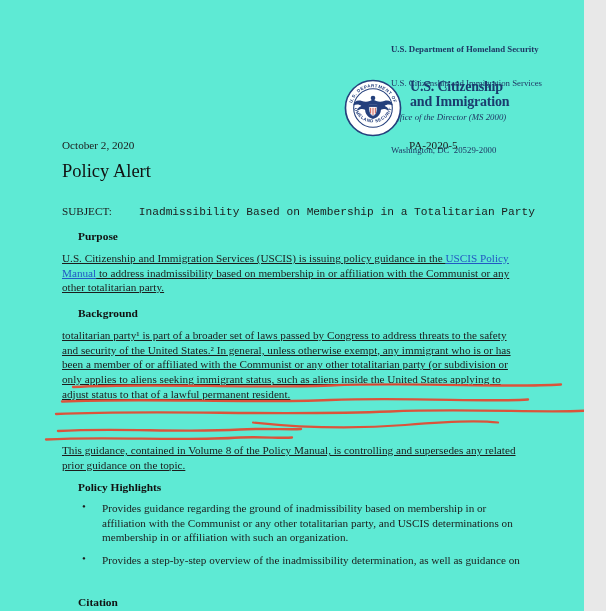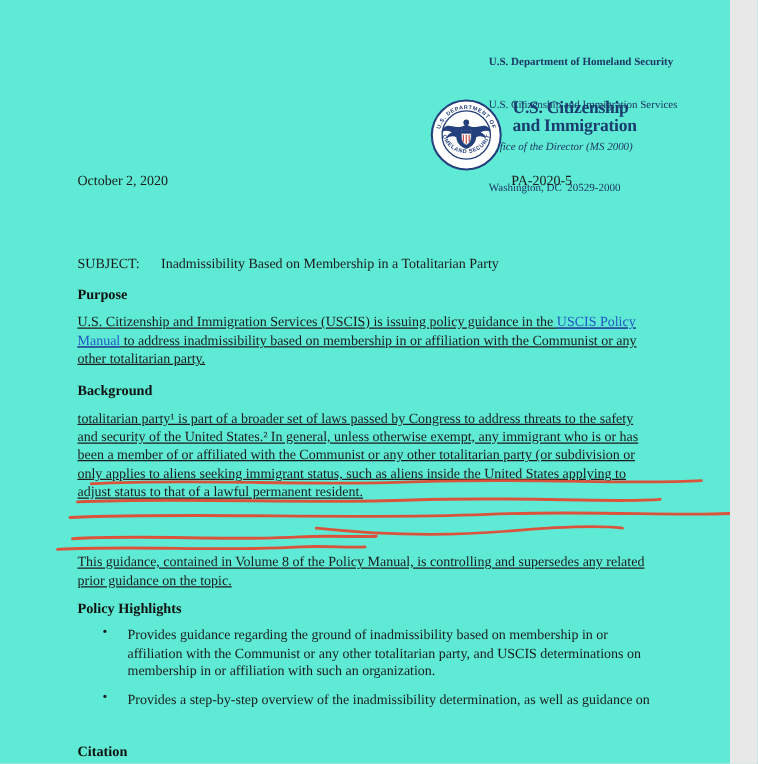--- a/index.html
+++ b/index.html
@@ -32,24 +32,24 @@
   
   .doc-date { position: absolute; left: 62px; top: 139px; font-size: 11.2px; }
   .doc-ref  { position: absolute; left: 409px; top: 139px; font-size: 11.2px; }
 
   .doc-title {
     position: absolute; left: 62px; top: 161px;
     font-size: 18.5px; font-weight: normal; color: #111;
   }
 
   .subject-line { position: absolute; left: 62px; top: 205px; font-size: 11.2px; white-space: nowrap; }
-  .subject-line .subject-text { margin-left: 17px; }
+  .subject-line .subject-text { margin-left: 27px; font-family: Liberation Mono, monospace; }
 
   .section-heading {
-    position: absolute; left: 62px;
+    position: absolute; left: 78px;
     font-size: 11.4px; font-weight: bold; color: #111;
   }
   .h-purpose    { top: 230px; }
   .h-background { top: 307px; }
   .h-highlights { top: 481px; }
   .h-citation   { top: 596px; }
 
   .para { position: absolute; left: 62px; font-size: 11.2px; text-decoration: underline; }
   .para .line { white-space: nowrap; height: 14.7px; line-height: 14.7px; }
 
@@ -109,20 +109,21 @@
   </svg>
 
   <div class="wordmark">
     <div>U.S. Citizenship</div>
     <div>and Immigration</div>
   </div>
 
   <div class="doc-date">October 2, 2020</div>
   <div class="doc-ref">PA-2020-5</div>
 
+  <div class="doc-title">Policy Alert</div>
 
   <div class="subject-line">
     <span class="subject-label">SUBJECT:</span><span class="subject-text">Inadmissibility Based on Membership in a Totalitarian Party</span>
   </div>
 
   <div class="section-heading h-purpose">Purpose</div>
   <div class="para p-purpose">
     <div class="line"><span>U.S. Citizenship and Immigration Services (USCIS) is issuing policy guidance in the </span><span class="doc-link">USCIS Policy</span></div>
     <div class="line"><span class="doc-link">Manual</span><span> to address inadmissibility based on membership in or affiliation with the Communist or any</span></div>
     <div class="line">other totalitarian party.</div>

